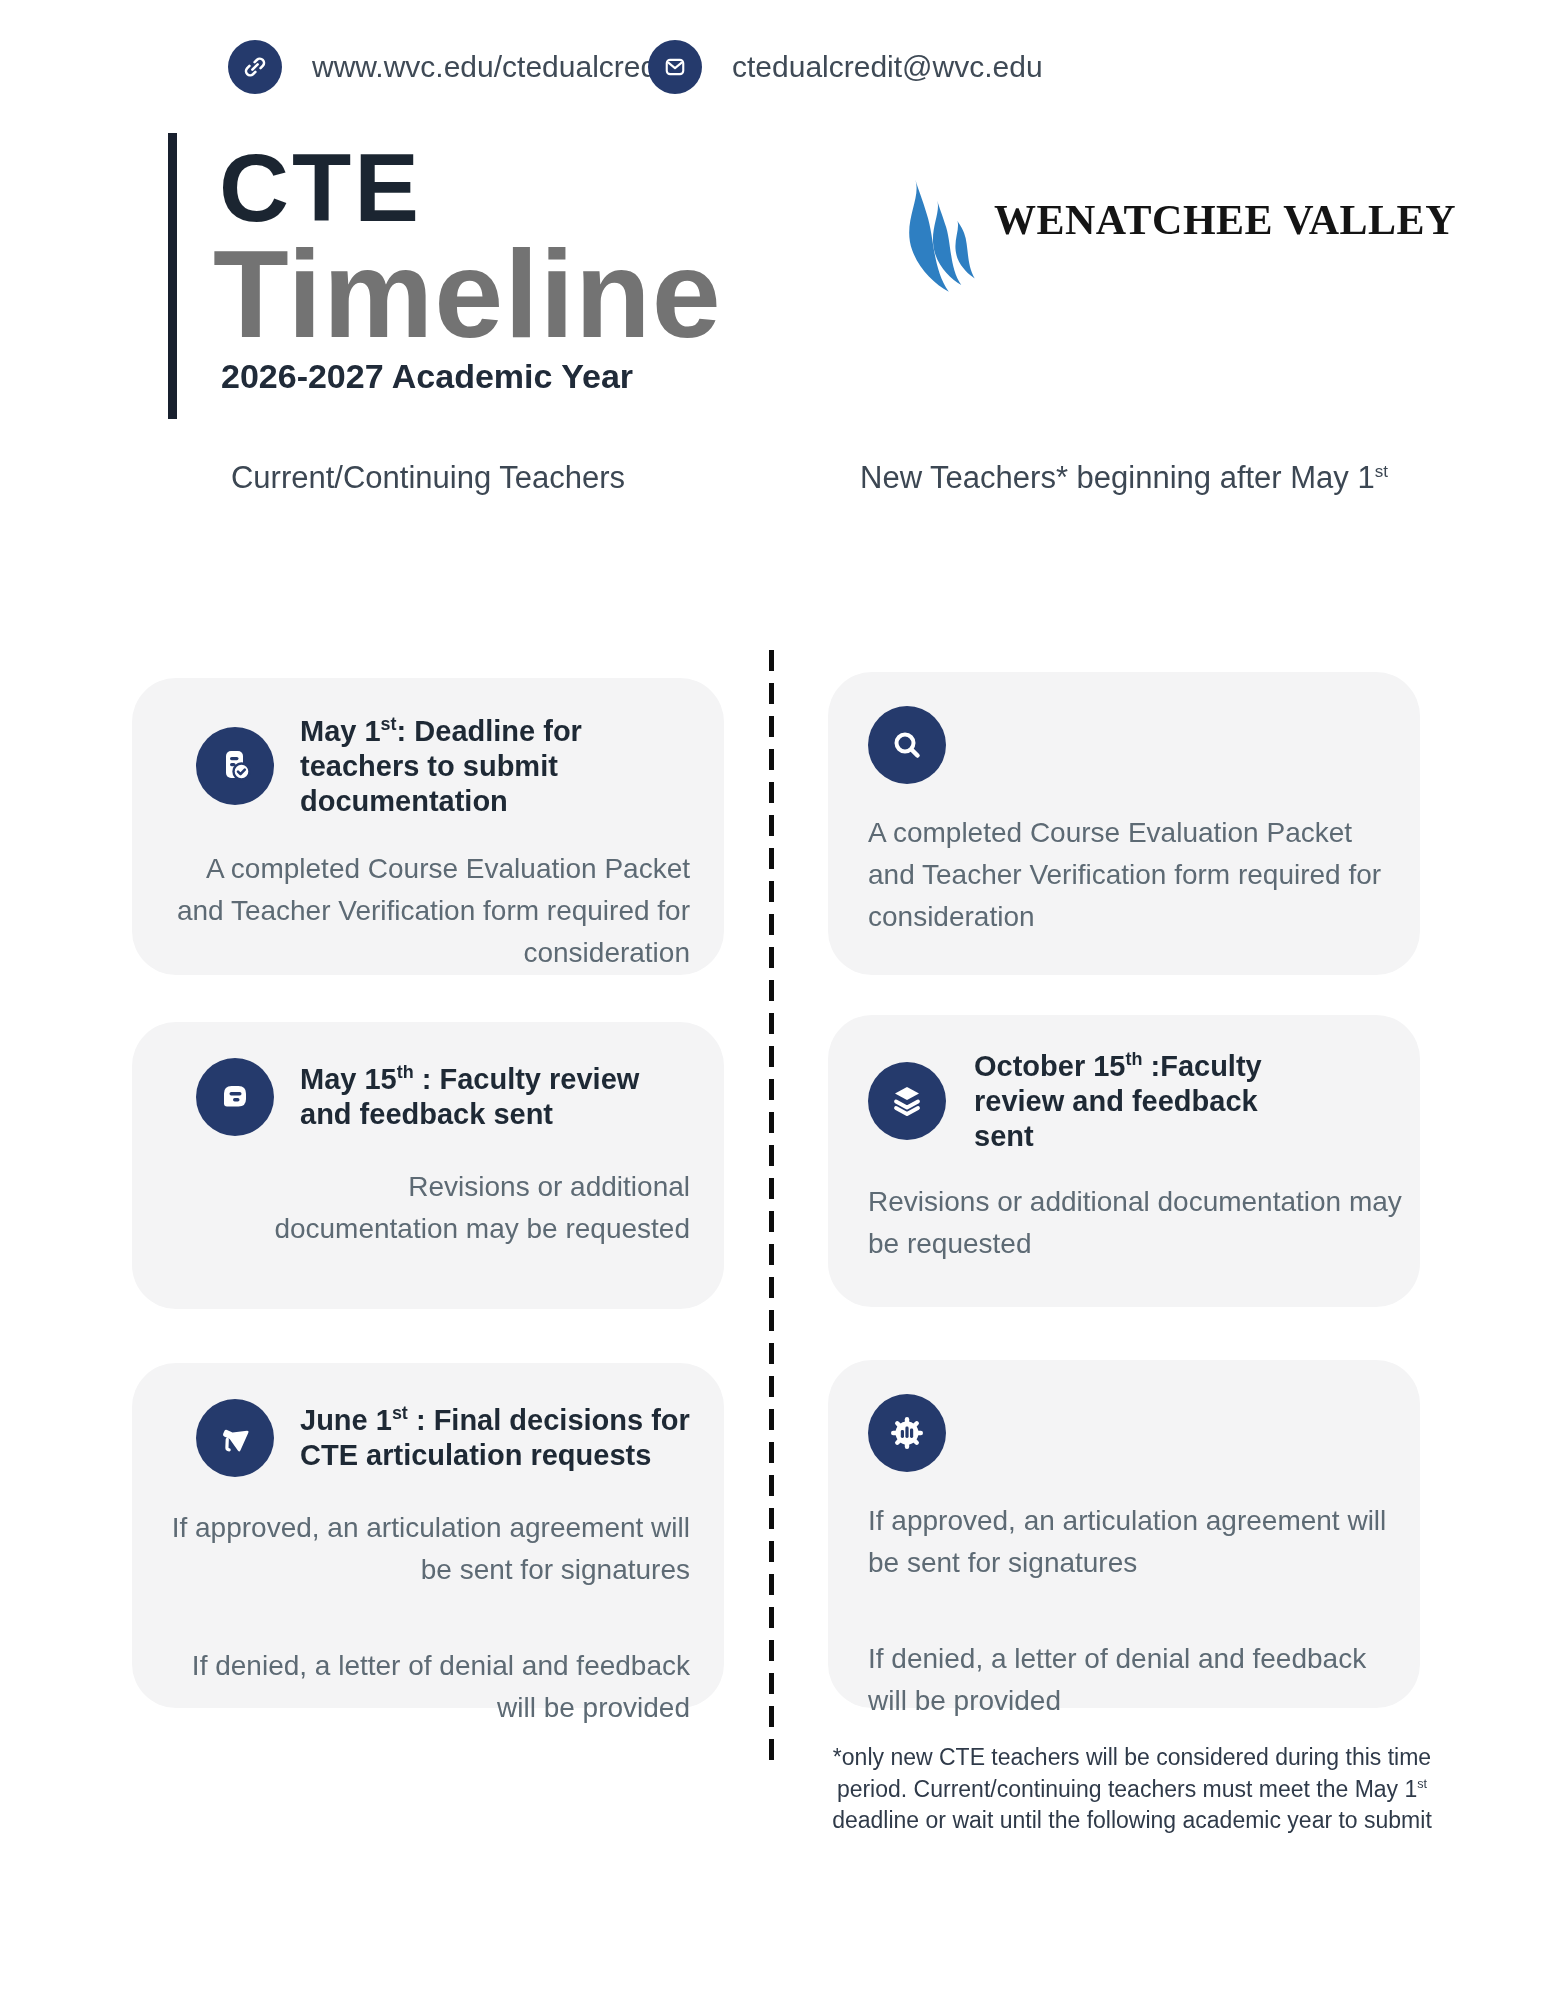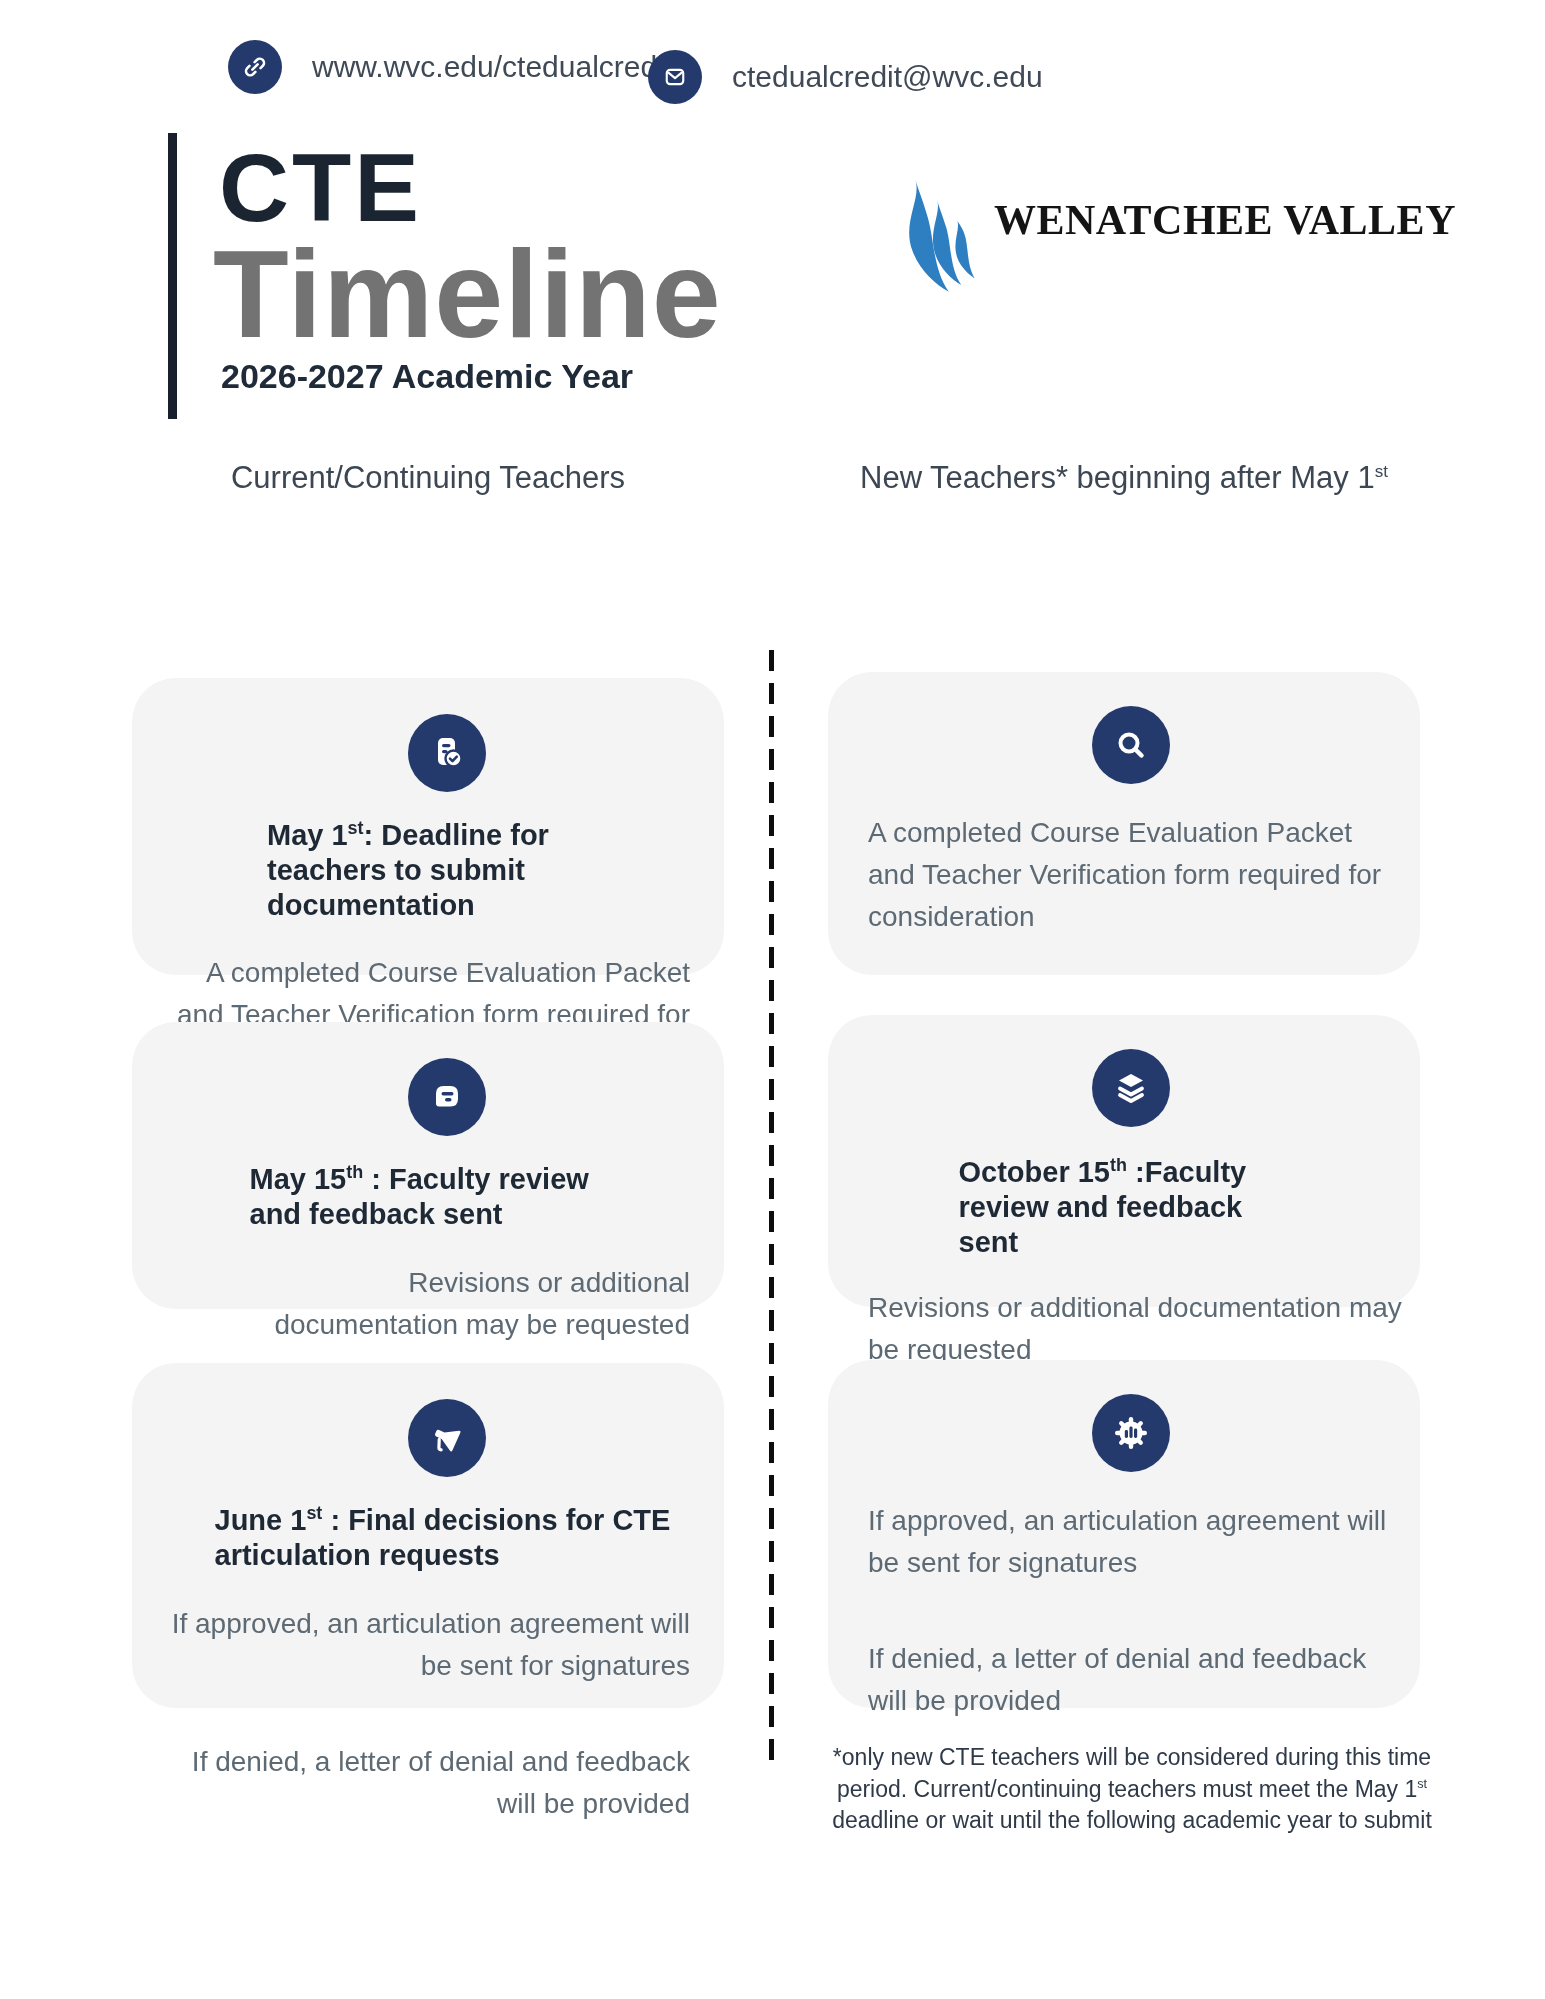--- a/index.html
+++ b/index.html
@@ -3,21 +3,21 @@
 <meta charset="utf-8">
 <style>
   html,body { margin:0; padding:0; background:#ffffff; }
   .canvas {
     position:relative; width:1545px; height:1999px; background:#ffffff;
     font-family:"Liberation Sans", sans-serif; overflow:hidden;
   }
   
   .contact { position:absolute; display:flex; align-items:center; gap:30px; }
   .contact.web  { left:228px; top:40px; }
-  .contact.mail { left:648px; top:50px; }
+  .contact.mail { left:648px; top:40px; }
   .badge {
     width:54px; height:54px; border-radius:50%; background:#253a6c;
     display:flex; align-items:center; justify-content:center; flex:0 0 auto;
   }
   .badge svg { width:36px; height:36px; }
   .contact-text { font-size:30px; color:#3f4a56; white-space:nowrap; }
 
   
   .vbar { position:absolute; left:168px; top:133px; width:9px; height:286px; background:#18202e; }
   .kicker { position:absolute; left:219px; top:139px; font-size:97px; font-weight:600;
@@ -50,21 +50,21 @@
   .card { position:absolute; background:#f4f4f5; border-radius:44px; box-sizing:border-box; }
   .card.c-left  { left:132px; width:592px; }
   .card.c-right { left:828px; width:592px; }
   #card1 { top:678px;  height:297px; }
   #card2 { top:1022px; height:287px; }
   #card3 { top:1363px; height:345px; }
   #card4 { top:672px;  height:303px; }
   #card5 { top:1015px; height:292px; }
   #card6 { top:1360px; height:348px; }
 
-  .card-head { display:flex; align-items:center;flex-direction:column; }
+  .card-head { display:flex; align-items:center; }
   .c-left  .card-head { padding:36px 26px 0 64px; gap:26px; }
   .c-right .card-head { padding:34px 26px 0 40px; gap:28px; }
   .icon-circle {
     width:78px; height:78px; border-radius:50%; background:#253a6c;
     display:flex; align-items:center; justify-content:center; flex:0 0 auto;
   }
   .icon-circle svg { width:48px; height:48px; }
   .card-title { font-size:29px; font-weight:700; color:#1e2935; line-height:1.2; }
   .card-title sup { font-size:0.62em; }
   #card1 .card-title { width:360px; }

